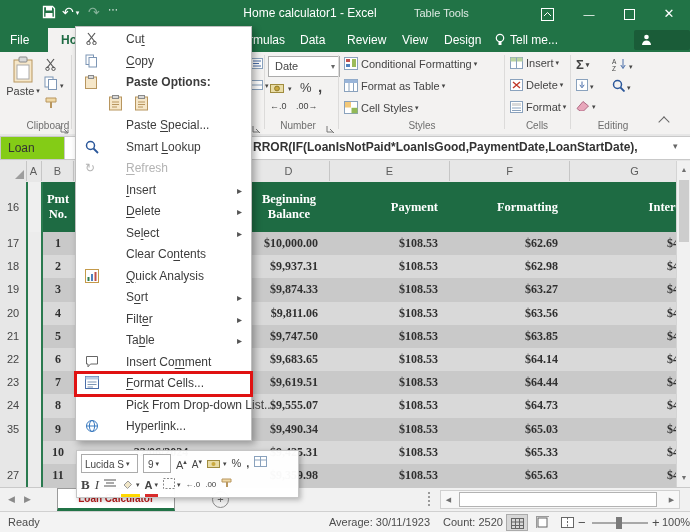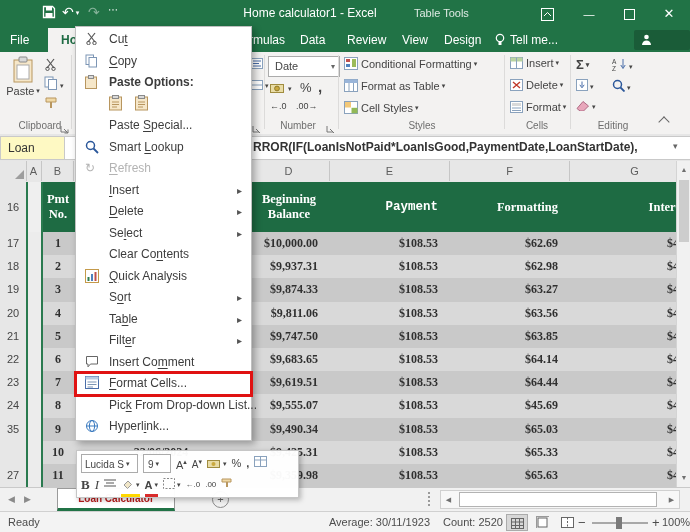--- a/index.html
+++ b/index.html
@@ -29,21 +29,21 @@
   .rsmall{position:absolute;font-size:11px;color:#444;white-space:nowrap;}
   .ric{display:inline-block;vertical-align:-2px;margin-right:3px;}
   #pasteBig{position:absolute;left:6px;top:4px;width:34px;height:66px;text-align:center;font-size:11px;color:#444;}
   .launch{position:absolute;width:10px;height:10px;}
   #dateBox{position:absolute;left:268px;top:4px;width:64px;height:19px;background:#fff;border:1px solid #ababab;
            font-size:11px;color:#444;line-height:19px;padding-left:6px;}
   #dateBox::after{content:"▾";position:absolute;right:4px;font-size:8px;color:#666;}
   .chev{position:absolute;width:7px;height:7px;border-left:1.5px solid #666;border-top:1.5px solid #666;transform:rotate(45deg);}
   
   #frow{position:absolute;left:0;top:134px;width:690px;height:27px;background:#e6e6e6;border-bottom:1px solid #cfcfcf;}
-  #nameBox{position:absolute;left:0;top:2px;width:62px;height:22px;background:#fef9c3;border:1px solid #c9c9c9;
+  #nameBox{position:absolute;left:0;top:2px;width:62px;height:22px;background:#84cc16;border:1px solid #c9c9c9;
            font-size:12px;color:#333;line-height:22px;padding-left:7px;}
   #fbar{position:absolute;left:64px;top:2px;width:626px;height:22px;background:#fff;border:1px solid #c9c9c9;}
   #ftext{position:absolute;left:188px;top:3px;font-size:12px;color:#333;white-space:nowrap;font-weight:bold;}
   #fcaret::before{content:"▾";position:absolute;left:608px;top:4px;font-size:9px;color:#666;}
   
   #grid{position:absolute;left:0;top:161px;width:690px;height:326px;background:#ececec;}
   #colstrip{position:absolute;left:0;top:0;width:700px;height:21px;background:#e7e7e7;border-bottom:1px solid #c3c3c3;}
   .colh{position:absolute;top:0;height:20px;line-height:20px;text-align:center;font-size:11px;color:#5d5d5d;border-right:1px solid #c6c6c6;}
   #selAll{position:absolute;left:0;top:0;width:26px;height:20px;border-right:1px solid #c6c6c6;}
   #selAll i{position:absolute;right:2px;bottom:2px;width:0;height:0;border-left:9px solid transparent;border-bottom:9px solid #9e9e9e;}
@@ -69,21 +69,21 @@
   .cG{left:544px;width:130px;text-align:right;padding-right:0px;box-sizing:border-box;}
   .cellA{position:absolute;left:0px;top:0;width:16px;height:23.2px;background:#ececec;}
   .gline{position:absolute;top:21px;height:305px;width:1.5px;background:#2a7a4f;z-index:6;}
   
   #vscroll{position:absolute;left:676px;top:0;width:14px;height:326px;background:#f1f1f1;border-left:1px solid #d4d4d4;z-index:10;}
   .varrow{position:absolute;left:0;width:14px;height:15px;text-align:center;font-size:7px;color:#707070;line-height:15px;}
   #vthumb{position:absolute;left:2px;top:19px;width:10px;height:62px;background:#cdcdcd;}
   
   #cmenu{position:absolute;left:75px;top:26px;width:175px;background:#fff;border:1px solid #bfbfbf;
          box-shadow:3px 3px 7px rgba(0,0,0,.3);z-index:50;padding:2px 0;}
-  .cm-item{position:relative;height:21.5px;line-height:21.5px;font-size:12px;color:#3c3c3c;padding-left:33px;white-space:nowrap;}
+  .cm-item{position:relative;height:21.5px;line-height:21.5px;font-size:12px;color:#3c3c3c;padding-left:50px;white-space:nowrap;}
   .cm-item.bold{font-weight:bold;}
   .cm-item.disabled{color:#b3b3b3;}
   .cm-ico{position:absolute;left:9px;top:3px;width:15px;height:15px;font-size:11px;line-height:15px;color:#555;}
   .cm-arrow::before{content:"▸";position:absolute;right:9px;top:0;font-size:10px;color:#555;}
   .cm-item.hl{outline:3px solid #e01212;outline-offset:-1px;z-index:55;}
   .cm-pasterow{padding-left:33px;}
   .cm-pasterow .pic{display:inline-block;width:18px;height:18px;margin-right:8px;vertical-align:middle;}
   
   #minibar{position:absolute;left:76px;top:450px;width:221px;height:46px;background:rgba(255,255,255,.97);
            border:1px solid #c6c6c6;box-shadow:2px 2px 5px rgba(0,0,0,.25);z-index:60;font-size:11px;color:#444;}
@@ -173,21 +173,21 @@
           <circle cx="9.5" cy="10.8" r="1.7" fill="none" stroke="#555"></circle>
         </svg></span>
     <span class="rsmall" style="left:44px;top:24px;"><svg width="14" height="14">
           <rect x="1" y="1" width="8" height="10" fill="#fff" stroke="#7d96b5"></rect>
           <rect x="4.5" y="3.5" width="8" height="10" fill="#fff" stroke="#7d96b5"></rect>
         </svg><span class="caret-d"></span></span>
     <span class="rsmall" style="left:44px;top:44px;"><svg width="14" height="13">
           <path d="M2 2 h10 v4 h-10 z" fill="#f0d9a6" stroke="#b8965f"></path>
           <rect x="6" y="6" width="2" height="6" fill="#b8965f"></rect>
         </svg></span>
-    <div class="glabel" style="left:8px;width:64px;">Clipboard</div>
+    <div class="glabel" style="left:16px;width:64px;">Clipboard</div>
     <span class="launch" style="left:60px;bottom:4px;"><svg width="9" height="9">
           <path d="M1 1 v6 h6" stroke="#777" fill="none"></path>
           <path d="M4 4 l4 4 M8 4.5 v3.5 h-3.5" stroke="#777" fill="none"></path>
         </svg></span>
 
     <div class="gsep" style="left:71px;"></div>
 
     <span class="rsmall" style="left:251px;top:6px;"><svg width="12" height="11">
           <rect x="0.5" y="0.5" width="11" height="10" fill="#fff" stroke="#8aa2bd"></rect>
           <line x1="2" y1="3" x2="10" y2="3" stroke="#4a6ea9"></line>
@@ -311,21 +311,21 @@
         <div class="rown" style="top: 256.6px; height: 23.2px; line-height: 23.2px;">35</div>
         <div class="rown" style="top: 279.8px; height: 23.2px; line-height: 23.2px; padding-left: 36px;">26</div>
         <div class="rown" style="top: 303px; height: 23.2px; line-height: 23.2px;">27</div>
       </div>
     <div class="colA-cell"></div>
     <div id="colAband"></div>
     <div id="hdr16">
       <div class="hcell hc-center" style="left:16px;width:32px;">Pmt No.</div>
       <div class="hcell hc-center" style="left:48px;width:174px;"></div>
       <div class="hcell hc-center" style="left:222px;width:82px;">Beginning Balance</div>
-      <div class="hcell hc-right" style="left:304px;width:120px;font-family:Liberation Mono, monospace;">Payment</div>
+      <div class="hcell hc-right" style="left:304px;width:120px;">Payment</div>
       <div class="hcell hc-right" style="left:424px;width:120px;">Formatting</div>
       <div class="hcell" style="left:544px;width:130px;display:flex;align-items:center;justify-content:flex-end;padding-right:10px;box-sizing:border-box;">Interest</div>
     </div>
     <div id="gridrows">
         <div class="trow band-dark" style="top: 71px;">
           <div class="cellA"></div>
           <div class="cell cB">1</div>
           <div class="cell cD">$10,000.00</div>
           <div class="cell cE">$108.53</div>
           <div class="cell cF">$62.69</div>
@@ -377,21 +377,21 @@
           <div class="cell cD">$9,619.51</div>
           <div class="cell cE">$108.53</div>
           <div class="cell cF">$64.44</div>
           <div class="cell cG">$44.09</div>
         </div>
         <div class="trow band-light" style="top: 233.4px;">
           <div class="cellA"></div>
           <div class="cell cB">8</div>
           <div class="cell cD">$9,555.07</div>
           <div class="cell cE">$108.53</div>
-          <div class="cell cF">$45.69</div>
+          <div class="cell cF">$64.73</div>
           <div class="cell cG">$43.80</div>
         </div>
         <div class="trow band-dark" style="top: 256.6px;">
           <div class="cellA"></div>
           <div class="cell cB">9</div>
           <div class="cell cD">$9,490.34</div>
           <div class="cell cE">$108.53</div>
           <div class="cell cF">$65.03</div>
           <div class="cell cG">$43.50</div>
         </div>
@@ -446,21 +446,21 @@
               <line x1="3" y1="9.5" x2="10" y2="9.5" stroke="#b8965f"></line>
               <line x1="3" y1="12" x2="8" y2="12" stroke="#b8965f"></line>
             </svg></span></div><div class="cm-item"><span>Paste <u>S</u>pecial...</span></div><div class="cm-item"><span class="cm-ico"><svg width="14" height="14">
               <circle cx="5.5" cy="5.5" r="4" fill="none" stroke="#2b579a" stroke-width="1.5"></circle>
               <line x1="8.5" y1="8.5" x2="13" y2="13" stroke="#2b579a" stroke-width="1.8"></line>
             </svg></span><span>Smart <u>L</u>ookup</span></div><div class="cm-item disabled"><span class="cm-ico"><span style="font-size:12px;color:#b3b3b3;">↻</span></span><span><u>R</u>efresh</span></div><div class="cm-item"><span><u>I</u>nsert</span><span class="cm-arrow"></span></div><div class="cm-item"><span><u>D</u>elete</span><span class="cm-arrow"></span></div><div class="cm-item"><span>Se<u>l</u>ect</span><span class="cm-arrow"></span></div><div class="cm-item"><span>Clear Co<u>n</u>tents</span></div><div class="cm-item"><span class="cm-ico"><svg width="14" height="14">
               <rect x="0.5" y="0.5" width="13" height="13" fill="#fff" stroke="#c49a4a"></rect>
               <rect x="2.5" y="8" width="2" height="4" fill="#2e7d4f"></rect>
               <rect x="6" y="5" width="2" height="7" fill="#4f81bd"></rect>
               <rect x="9.5" y="3" width="2" height="9" fill="#c0504d"></rect>
-            </svg></span><span><u>Q</u>uick Analysis</span></div><div class="cm-item"><span>S<u>o</u>rt</span><span class="cm-arrow"></span></div><div class="cm-item"><span>Ta<u>b</u>le</span><span class="cm-arrow"></span></div><div class="cm-item"><span>Filt<u>e</u>r</span><span class="cm-arrow"></span></div><div class="cm-item"><span class="cm-ico"><svg width="14" height="13">
+            </svg></span><span><u>Q</u>uick Analysis</span></div><div class="cm-item"><span>S<u>o</u>rt</span><span class="cm-arrow"></span></div><div class="cm-item"><span>Filt<u>e</u>r</span><span class="cm-arrow"></span></div><div class="cm-item"><span>Ta<u>b</u>le</span><span class="cm-arrow"></span></div><div class="cm-item"><span class="cm-ico"><svg width="14" height="13">
               <path d="M1.5 1.5 h11 v7.5 h-7 l-2.5 2.8 v-2.8 h-1.5 z" fill="#fff" stroke="#666"></path>
             </svg></span><span>Insert Co<u>m</u>ment</span></div><div class="cm-item hl"><span class="cm-ico"><svg width="14" height="13">
               <rect x="0.5" y="0.5" width="13" height="12" fill="#fff" stroke="#4a6ea9"></rect>
               <rect x="0.5" y="0.5" width="13" height="3" fill="#b8cce4"></rect>
               <line x1="2.5" y1="6" x2="11.5" y2="6" stroke="#7d96b5"></line>
               <line x1="2.5" y1="8.5" x2="11.5" y2="8.5" stroke="#7d96b5"></line>
               <line x1="2.5" y1="11" x2="8" y2="11" stroke="#7d96b5"></line>
             </svg></span><span><u>F</u>ormat Cells...</span></div><div class="cm-item"><span>Pic<u>k</u> From Drop-down List...</span></div><div class="cm-item"><span class="cm-ico"><svg width="14" height="14">
               <circle cx="7" cy="7" r="5.5" fill="none" stroke="#3a7abf"></circle>
               <ellipse cx="7" cy="7" rx="2.6" ry="5.5" fill="none" stroke="#3a7abf"></ellipse>

